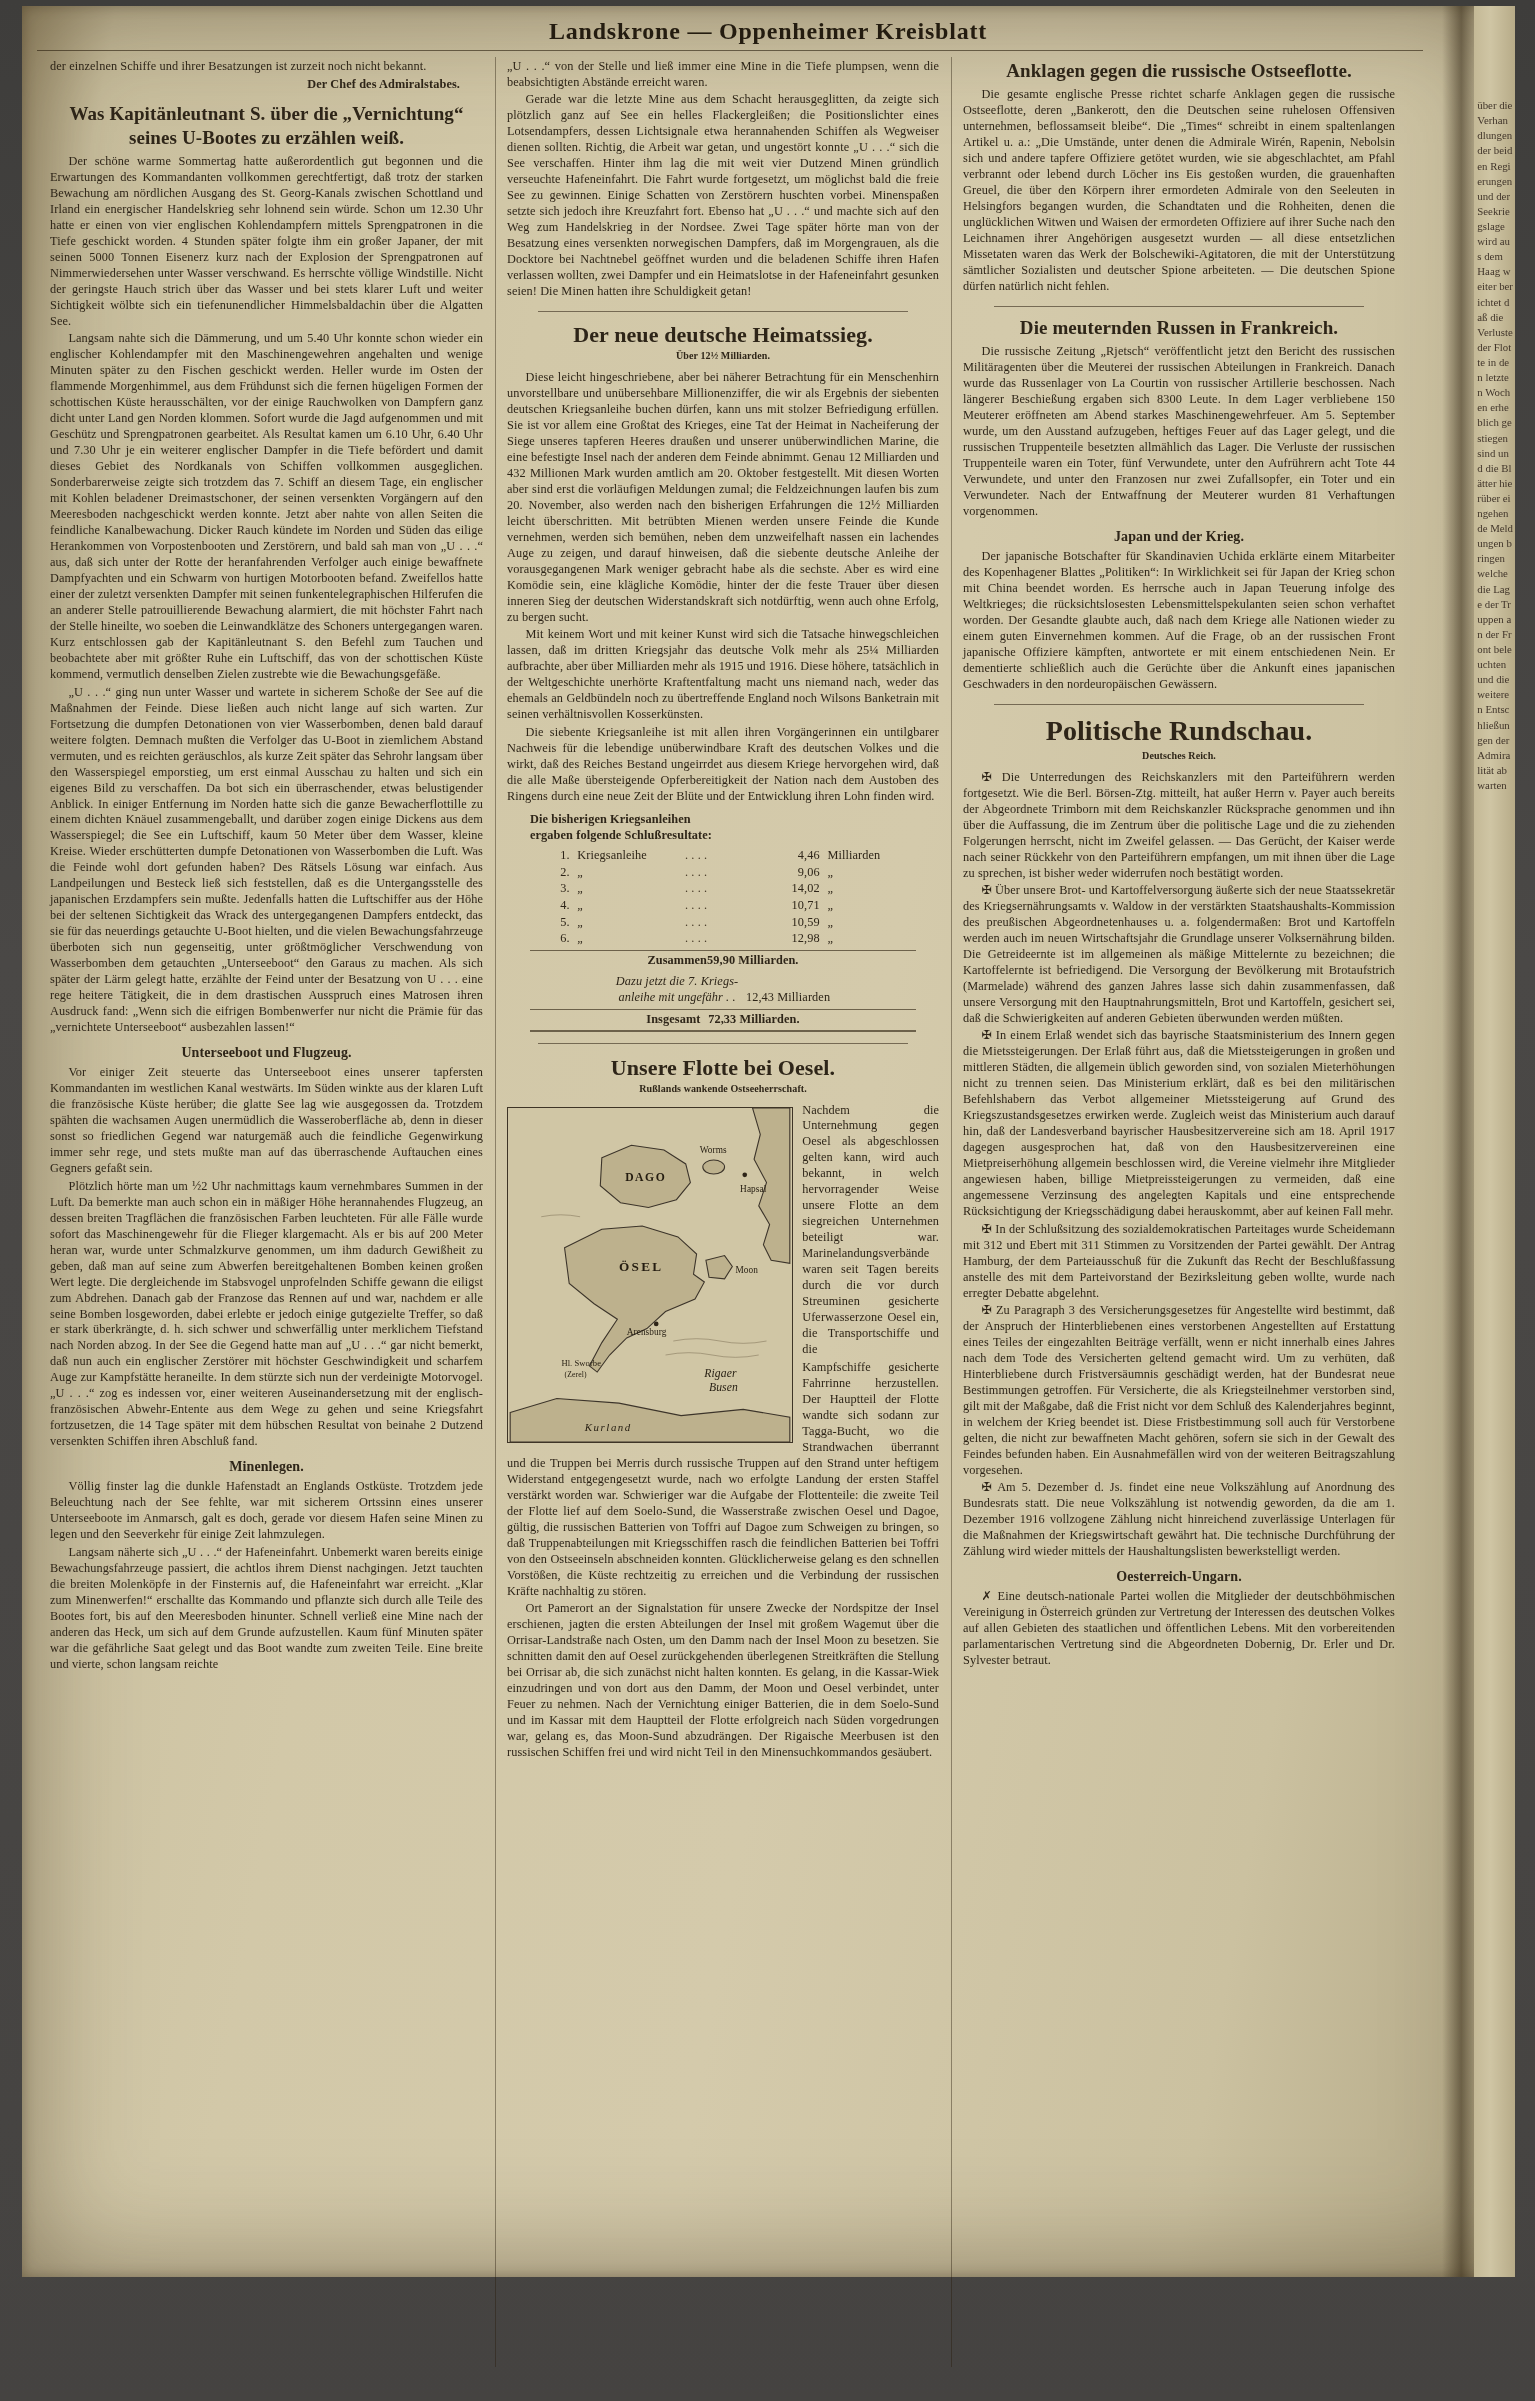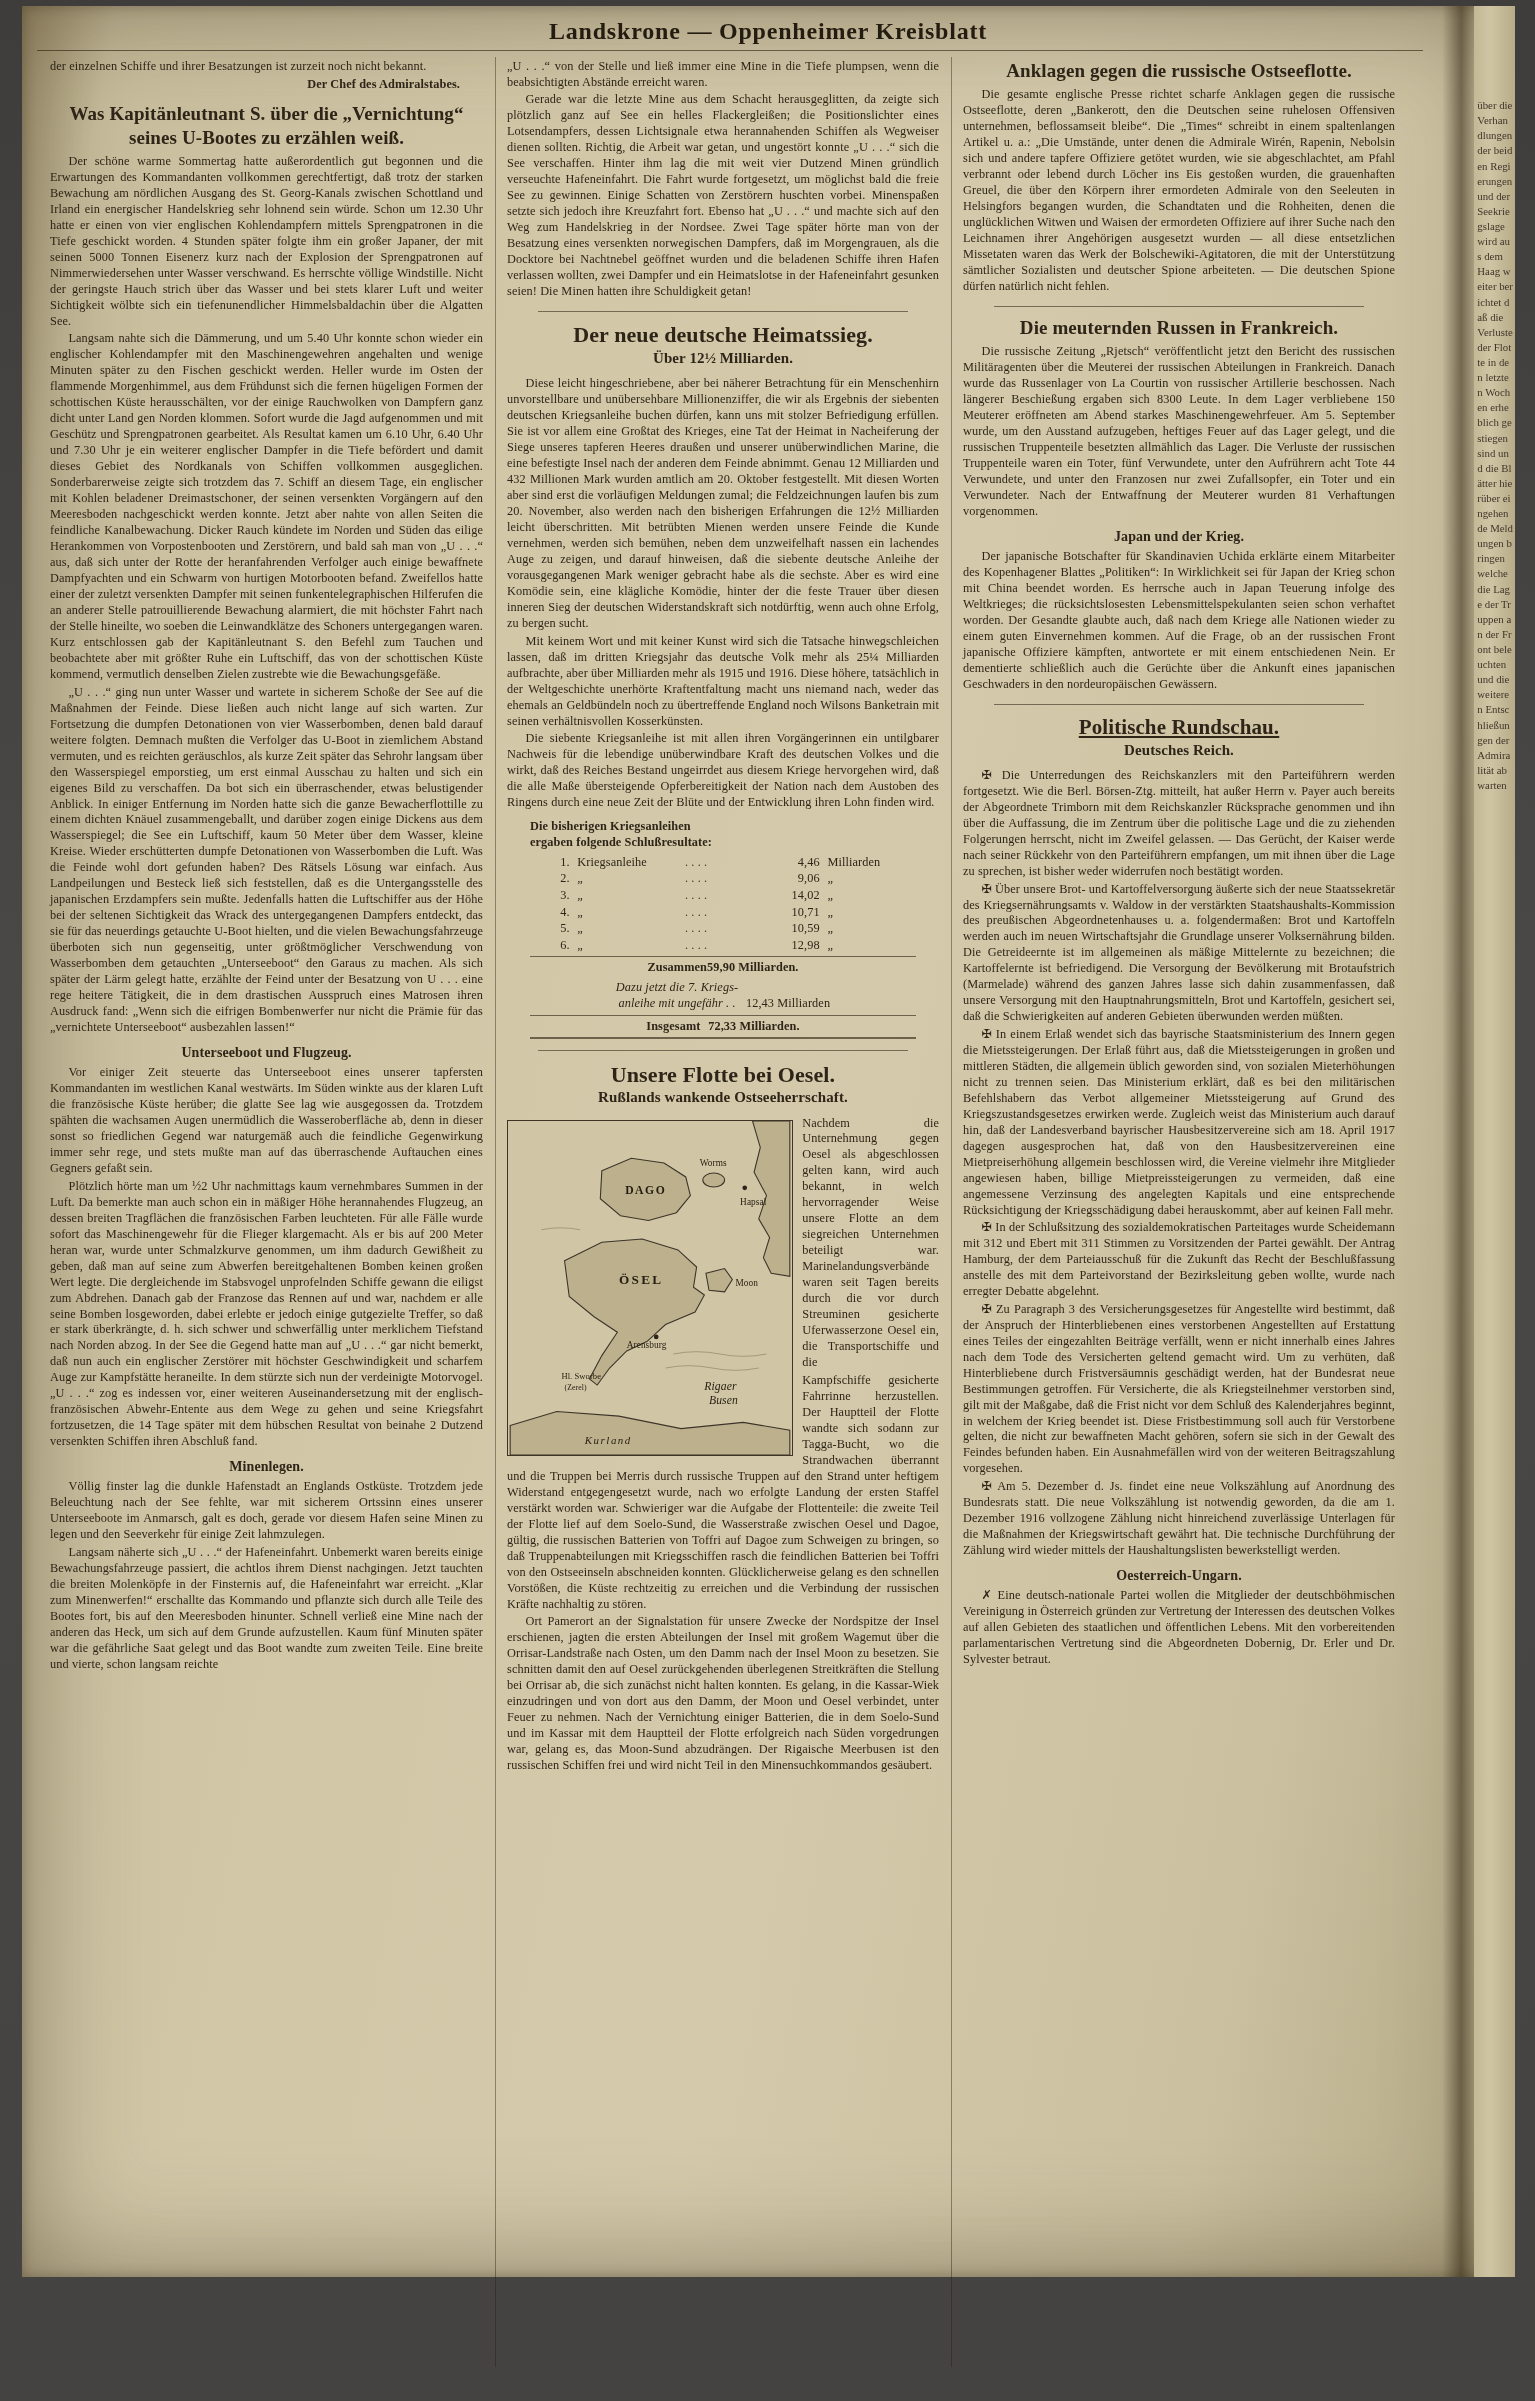--- a/index.html
+++ b/index.html
@@ -24,21 +24,21 @@
   .mast-rule{border-bottom:1.5px solid rgba(40,28,12,.6);margin:4.6px 92px 0 15.4px;}
   .columns{display:flex;margin:6.1px 84px 0 17px;height:2310px;overflow:hidden;}
   .col{width:456px;box-sizing:border-box;padding:1.5px 11.5px 0 11.5px;overflow:hidden;
     text-align:justify;font-size:12.3px;line-height:1.30;letter-spacing:0.1px;}
   .col+.col{border-left:0.8px solid rgba(40,28,12,.42);}
   p.body{margin:0 0 1.5px;text-indent:1.5em;}
   p.noind{text-indent:0;margin:0 0 1.5px;}
   .sig{text-align:right;font-weight:bold;padding-right:23px;margin:2.3px 0 9.2px;text-indent:0;}
   .h-sec{text-align:center;font-size:19px;font-weight:bold;margin:9.2px 4.6px 4.6px;line-height:1.25;}
   .h-big{text-align:center;font-size:22px;font-weight:bold;margin:10.8px 0 1.5px;line-height:1.15;}
-  .h-sub{text-align:center;font-size:15px;font-weight:bold;margin:1.5px 0 7.7px;}
+  .h-sub{text-align:center;font-size:10px;font-weight:bold;margin:1.5px 0 7.7px;}
   .h-small{text-align:center;font-size:14px;font-weight:bold;margin:7.7px 0 3.1px;}
   .rule{border-top:0.8px solid rgba(40,28,12,.55);margin:10.8px 31px 0;}
   
   .loans{margin:7.7px 23px 6.1px;font-size:12.3px;}
   .loans .cap{text-align:left;font-weight:bold;text-indent:0;margin-bottom:3.1px;}
   .lrow{display:flex;justify-content:center;gap:7.7px;line-height:1.35;}
   .lrow .n{width:20px;text-align:right;}
   .lrow .lb{width:100px;}
   .lrow .dt{width:84px;overflow:hidden;white-space:nowrap;color:#4a3d2a;}
   .lrow .vl{width:43px;text-align:right;}
@@ -206,21 +206,21 @@
       <p class="body">Die gesamte englische Presse richtet scharfe Anklagen gegen die russische Ostseeflotte, deren „Bankerott, den die Deutschen seine ruhelosen Offensiven unternehmen, beflossamseit bleibe“. Die „Times“ schreibt in einem spaltenlangen Artikel u. a.: „Die Umstände, unter denen die Admirale Wirén, Rapenin, Nebolsin sich und andere tapfere Offiziere getötet wurden, wie sie abgeschlachtet, am Pfahl verbrannt oder lebend durch Löcher ins Eis gestoßen wurden, die grauenhaften Greuel, die über den Körpern ihrer ermordeten Admirale von den Seeleuten in Helsingfors begangen wurden, die Schandtaten und die Rohheiten, denen die unglücklichen Witwen und Waisen der ermordeten Offiziere auf ihrer Suche nach den Leichnamen ihrer Angehörigen ausgesetzt wurden — all diese entsetzlichen Missetaten waren das Werk der Bolschewiki-Agitatoren, die mit der Unterstützung sämtlicher Sozialisten und deutscher Spione arbeiteten. — Die deutschen Spione dürfen natürlich nicht fehlen.</p>
 
       <div class="rule"></div>
       <div class="h-sec">Die meuternden Russen in Frankreich.</div>
       <p class="body">Die russische Zeitung „Rjetsch“ veröffentlicht jetzt den Bericht des russischen Militäragenten über die Meuterei der russischen Abteilungen in Frankreich. Danach wurde das Russenlager von La Courtin von russischer Artillerie beschossen. Nach längerer Beschießung ergaben sich 8300 Leute. In dem Lager verbliebene 150 Meuterer eröffneten am Abend starkes Maschinengewehrfeuer. Am 5. September wurde, um den Ausstand aufzugeben, heftiges Feuer auf das Lager gelegt, und die russischen Truppenteile besetzten allmählich das Lager. Die Verluste der russischen Truppenteile waren ein Toter, fünf Verwundete, unter den Aufrührern acht Tote 44 Verwundete, und unter den Franzosen nur zwei Zufallsopfer, ein Toter und ein Verwundeter. Nach der Entwaffnung der Meuterer wurden 81 Verhaftungen vorgenommen.</p>
 
       <div class="h-small">Japan und der Krieg.</div>
       <p class="body">Der japanische Botschafter für Skandinavien Uchida erklärte einem Mitarbeiter des Kopenhagener Blattes „Politiken“: In Wirklichkeit sei für Japan der Krieg schon mit China beendet worden. Es herrsche auch in Japan Teuerung infolge des Weltkrieges; die rücksichtslosesten Lebensmittelspekulanten seien schon verhaftet worden. Der Gesandte glaubte auch, daß nach dem Kriege alle Nationen wieder zu einem guten Einvernehmen kommen. Auf die Frage, ob an der russischen Front japanische Offiziere kämpften, antwortete er mit einem entschiedenen Nein. Er dementierte schließlich auch die Gerüchte über die Ankunft eines japanischen Geschwaders in den nordeuropäischen Gewässern.</p>
 
       <div class="rule"></div>
-      <div class="h-big" style="font-size:21px;text-decoration:underline;">Politische Rundschau.</div>
+      <div class="h-big" style="font-size:28px;">Politische Rundschau.</div>
       <div class="h-sub">Deutsches Reich.</div>
       <p class="body">✠ Die Unterredungen des Reichskanzlers mit den Parteiführern werden fortgesetzt. Wie die Berl. Börsen-Ztg. mitteilt, hat außer Herrn v. Payer auch bereits der Abgeordnete Trimborn mit dem Reichskanzler Rücksprache genommen und ihn über die Auffassung, die im Zentrum über die politische Lage und die zu ziehenden Folgerungen herrscht, nicht im Zweifel gelassen. — Das Gerücht, der Kaiser werde nach seiner Rückkehr von den Parteiführern empfangen, um mit ihnen über die Lage zu sprechen, ist bisher weder widerrufen noch bestätigt worden.</p>
       <p class="body">✠ Über unsere Brot- und Kartoffelversorgung äußerte sich der neue Staatssekretär des Kriegsernährungsamts v. Waldow in der verstärkten Staatshaushalts-Kommission des preußischen Abgeordnetenhauses u. a. folgendermaßen: Brot und Kartoffeln werden auch im neuen Wirtschaftsjahr die Grundlage unserer Volksernährung bilden. Die Getreideernte ist im allgemeinen als mäßige Mittelernte zu bezeichnen; die Kartoffelernte ist befriedigend. Die Versorgung der Bevölkerung mit Brotaufstrich (Marmelade) während des ganzen Jahres lasse sich dahin zusammenfassen, daß unsere Versorgung mit den Hauptnahrungsmitteln, Brot und Kartoffeln, gesichert sei, daß die Schwierigkeiten auf anderen Gebieten überwunden werden müßten.</p>
       <p class="body">✠ In einem Erlaß wendet sich das bayrische Staatsministerium des Innern gegen die Mietssteigerungen. Der Erlaß führt aus, daß die Mietssteigerungen in großen und mittleren Städten, die allgemein üblich geworden sind, von sozialen Mieterhöhungen nicht zu trennen seien. Das Ministerium erklärt, daß es bei den militärischen Befehlshabern das Verbot allgemeiner Mietssteigerung auf Grund des Kriegszustandsgesetzes erwirken werde. Zugleich weist das Ministerium auch darauf hin, daß der Landesverband bayrischer Hausbesitzervereine sich am 18. April 1917 dagegen ausgesprochen hat, daß von den Hausbesitzervereinen eine Mietpreiserhöhung allgemein beschlossen wird, die Vereine vielmehr ihre Mitglieder angewiesen haben, billige Mietpreissteigerungen zu vermeiden, daß eine angemessene Verzinsung des angelegten Kapitals und eine entsprechende Rücksichtigung der Kriegsschädigung dabei herauskommt, aber auf keinen Fall mehr.</p>
       <p class="body">✠ In der Schlußsitzung des sozialdemokratischen Parteitages wurde Scheidemann mit 312 und Ebert mit 311 Stimmen zu Vorsitzenden der Partei gewählt. Der Antrag Hamburg, der dem Parteiausschuß für die Zukunft das Recht der Beschlußfassung anstelle des mit dem Parteivorstand der Bezirksleitung geben wollte, wurde nach erregter Debatte abgelehnt.</p>
       <p class="body">✠ Zu Paragraph 3 des Versicherungsgesetzes für Angestellte wird bestimmt, daß der Anspruch der Hinterbliebenen eines verstorbenen Angestellten auf Erstattung eines Teiles der eingezahlten Beiträge verfällt, wenn er nicht innerhalb eines Jahres nach dem Tode des Versicherten geltend gemacht wird. Um zu verhüten, daß Hinterbliebene durch Fristversäumnis geschädigt werden, hat der Bundesrat neue Bestimmungen getroffen. Für Versicherte, die als Kriegsteilnehmer verstorben sind, gilt mit der Maßgabe, daß die Frist nicht vor dem Schluß des Kalenderjahres beginnt, in welchem der Krieg beendet ist. Diese Fristbestimmung soll auch für Verstorbene gelten, die nicht zur bewaffneten Macht gehören, sofern sie sich in der Gewalt des Feindes befunden haben. Ein Ausnahmefällen wird von der weiteren Beitragszahlung vorgesehen.</p>
       <p class="body">✠ Am 5. Dezember d. Js. findet eine neue Volkszählung auf Anordnung des Bundesrats statt. Die neue Volkszählung ist notwendig geworden, da die am 1. Dezember 1916 vollzogene Zählung nicht hinreichend zuverlässige Unterlagen für die Maßnahmen der Kriegswirtschaft gewährt hat. Die technische Durchführung der Zählung wird wieder mittels der Haushaltungslisten bewerkstelligt werden.</p>
 
       <div class="h-small">Oesterreich-Ungarn.</div>
       <p class="body">✗ Eine deutsch-nationale Partei wollen die Mitglieder der deutschböhmischen Vereinigung in Österreich gründen zur Vertretung der Interessen des deutschen Volkes auf allen Gebieten des staatlichen und öffentlichen Lebens. Mit den vorbereitenden parlamentarischen Vertretung sind die Abgeordneten Dobernig, Dr. Erler und Dr. Sylvester betraut.</p>

